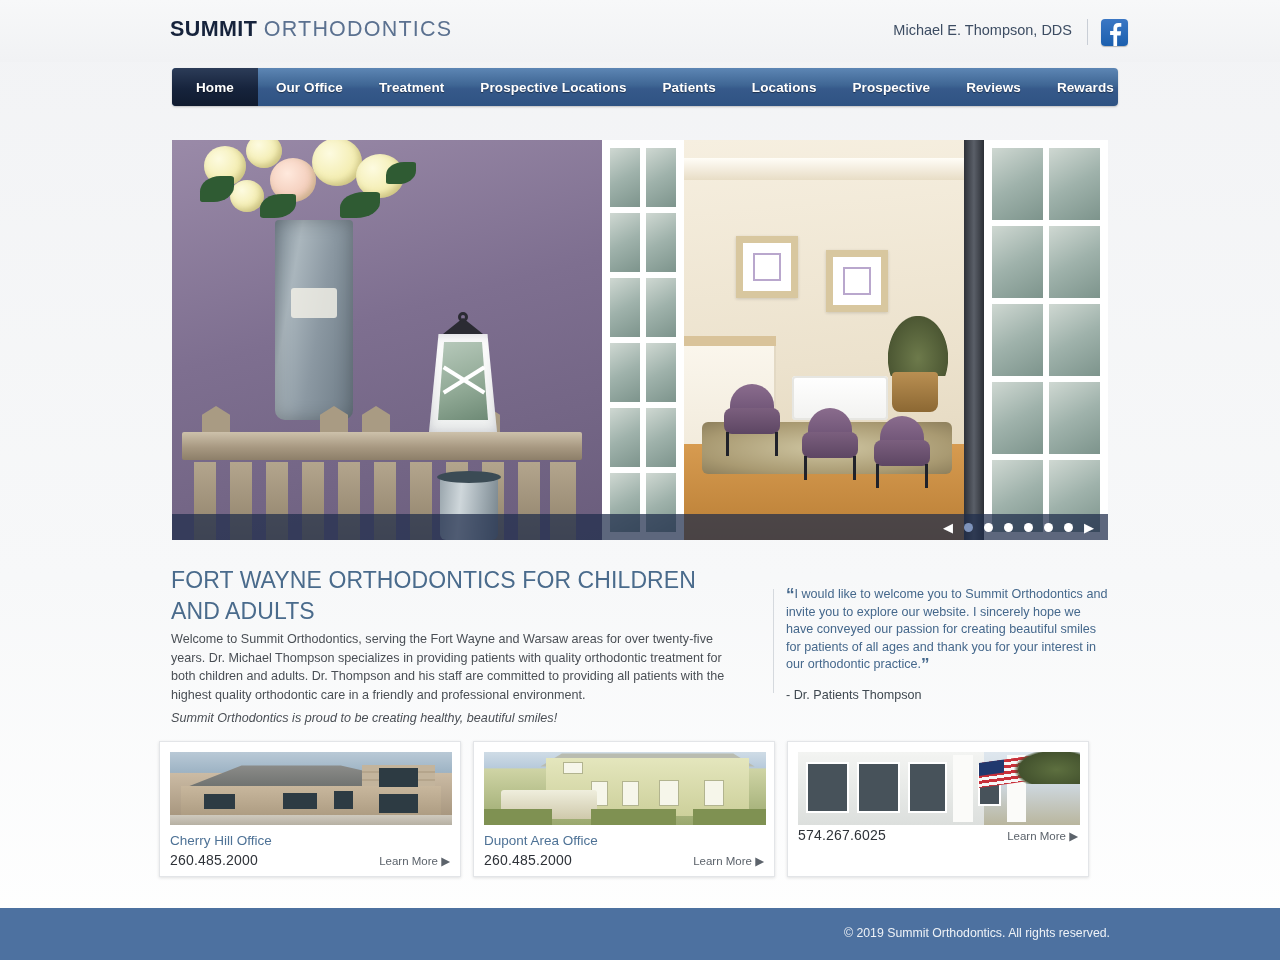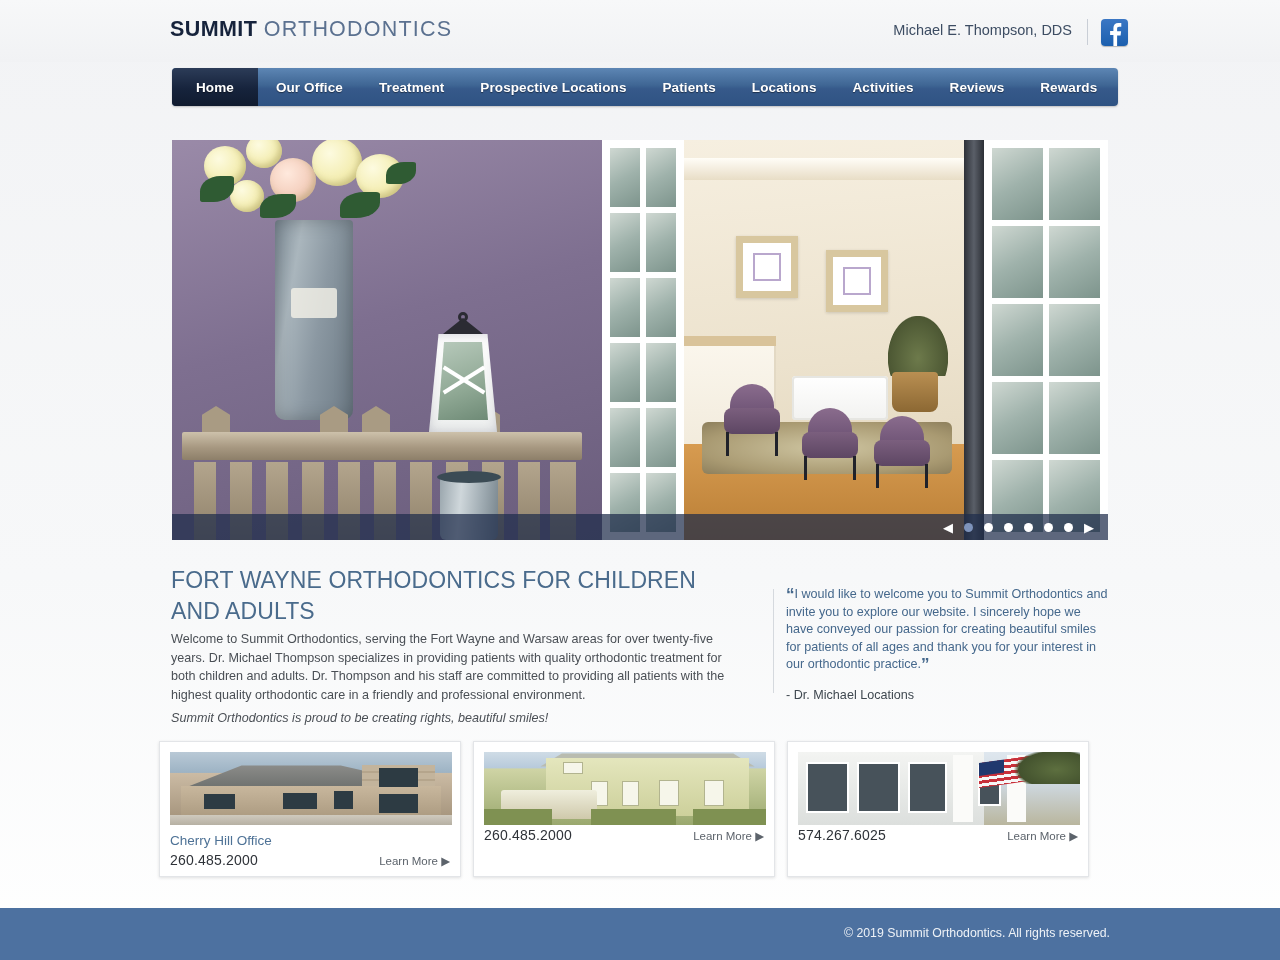--- a/index.html
+++ b/index.html
@@ -286,21 +286,21 @@
     </a>
   </div>
 
   <nav class="navwrap">
     <div class="navitem active">Home</div>
     <div class="navitem">Our Office</div>
     <div class="navitem">Treatment</div>
     <div class="navitem">Prospective Locations</div>
     <div class="navitem">Patients</div>
     <div class="navitem">Locations</div>
-    <div class="navitem">Activities</div>
+    <div class="navitem">Prospective</div>
     <div class="navitem">Reviews</div>
     <div class="navitem">Rewards</div>
   </nav>
 
   <div class="hero">
 
     <div class="half heroL">
       <div class="wall"></div>
       <div class="flowers">
         <span class="rose" style="left:4px;top:14px;width:42px;height:40px"></span>
@@ -414,25 +414,25 @@
       <span class="dot"></span>
       <span class="dot"></span>
       <span class="dot"></span>
       <span class="dot"></span>
       <span class="sld-arrow">▶</span>
     </div>
   </div>
 
   <h1 class="h1">FORT WAYNE ORTHODONTICS FOR CHILDREN AND ADULTS</h1>
   <p class="body-copy">Welcome to Summit Orthodontics, serving the Fort Wayne and Warsaw areas for over twenty-five years. Dr. Michael Thompson specializes in providing patients with quality orthodontic treatment for both children and adults. Dr. Thompson and his staff are committed to providing all patients with the highest quality orthodontic care in a friendly and professional environment.</p>
-  <p class="tagline">Summit Orthodontics is proud to be creating rights, beautiful smiles!</p>
+  <p class="tagline">Summit Orthodontics is proud to be creating healthy, beautiful smiles!</p>
 
   <div class="quotebox">
     <div class="quote-text"><span class="qmark">“</span><span>I would like to welcome you to Summit Orthodontics and invite you to explore our website. I sincerely hope we have conveyed our passion for creating beautiful smiles for patients of all ages and thank you for your interest in our orthodontic practice.</span><span class="qmark">”</span></div>
-    <div class="quote-attr">- Dr. Michael Locations</div>
+    <div class="quote-attr">- Dr. Patients Thompson</div>
   </div>
 
   <div class="cards">
 
     <div class="card">
       <div class="photo">
         <div class="ph1">
           <span class="roof"></span>
           <span class="stone"></span>
           <span class="wallb"></span>
@@ -460,20 +460,21 @@
           <span class="win" style="left:49%;top:40%;width:6%;height:34%"></span>
           <span class="win" style="left:62%;top:38%;width:7%;height:36%"></span>
           <span class="win" style="left:78%;top:38%;width:7%;height:36%"></span>
           <span class="win" style="left:28%;top:14%;width:7%;height:16%"></span>
           <span class="sign"></span>
           <span class="shrub" style="left:0;width:24%"></span>
           <span class="shrub" style="left:38%;width:30%"></span>
           <span class="shrub" style="left:74%;width:26%"></span>
         </div>
       </div>
+      <div class="name">Dupont Area Office</div>
       <div class="bottom">
         <span class="phone">260.485.2000</span>
         <span class="more">Learn More ▶</span>
       </div>
     </div>
 
     <div class="card">
       <div class="photo">
         <div class="ph3">
           <span class="porch"></span>

